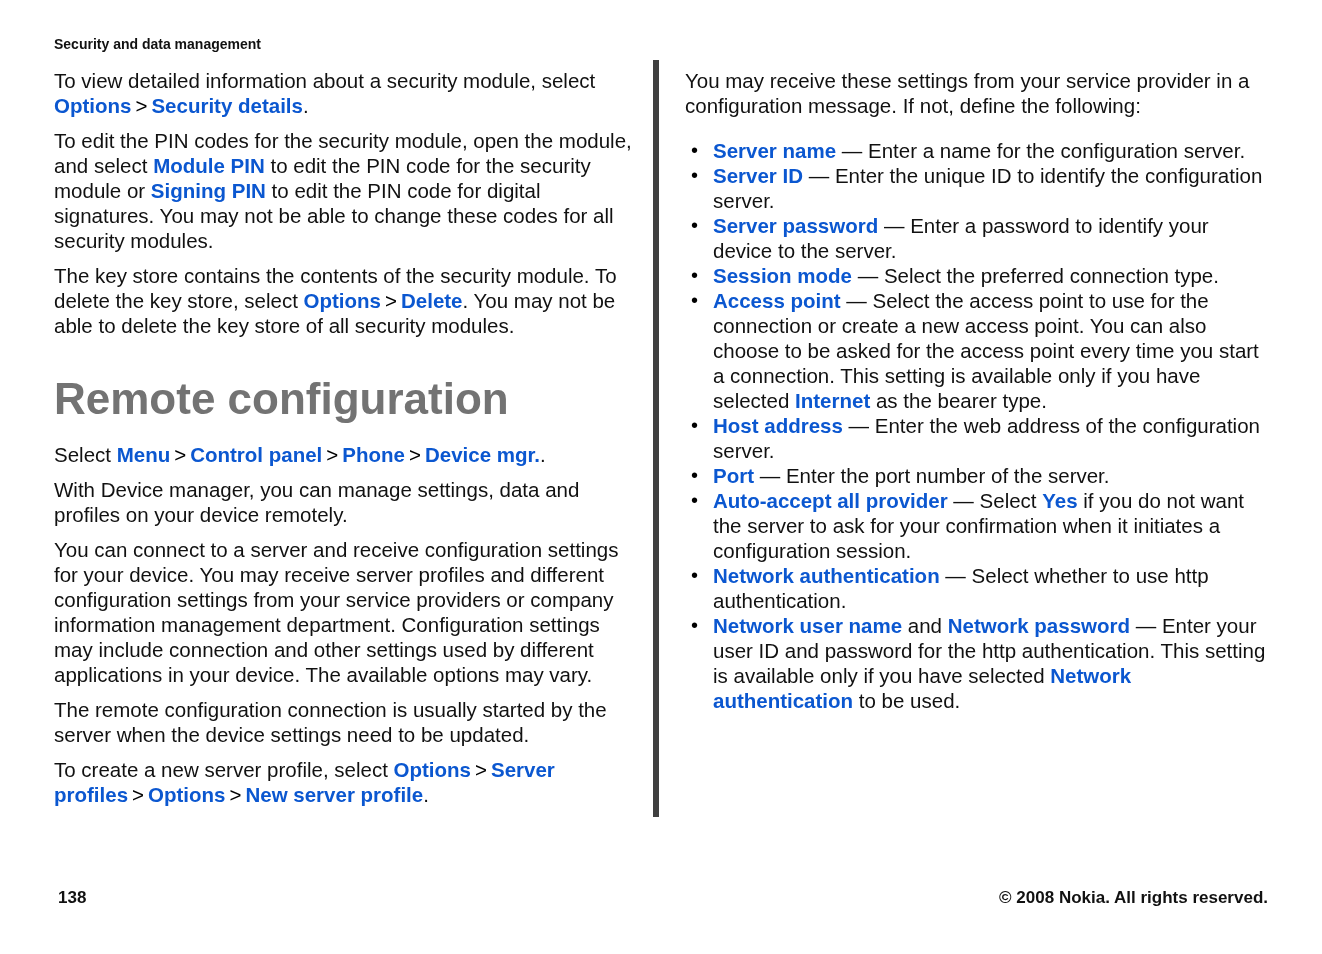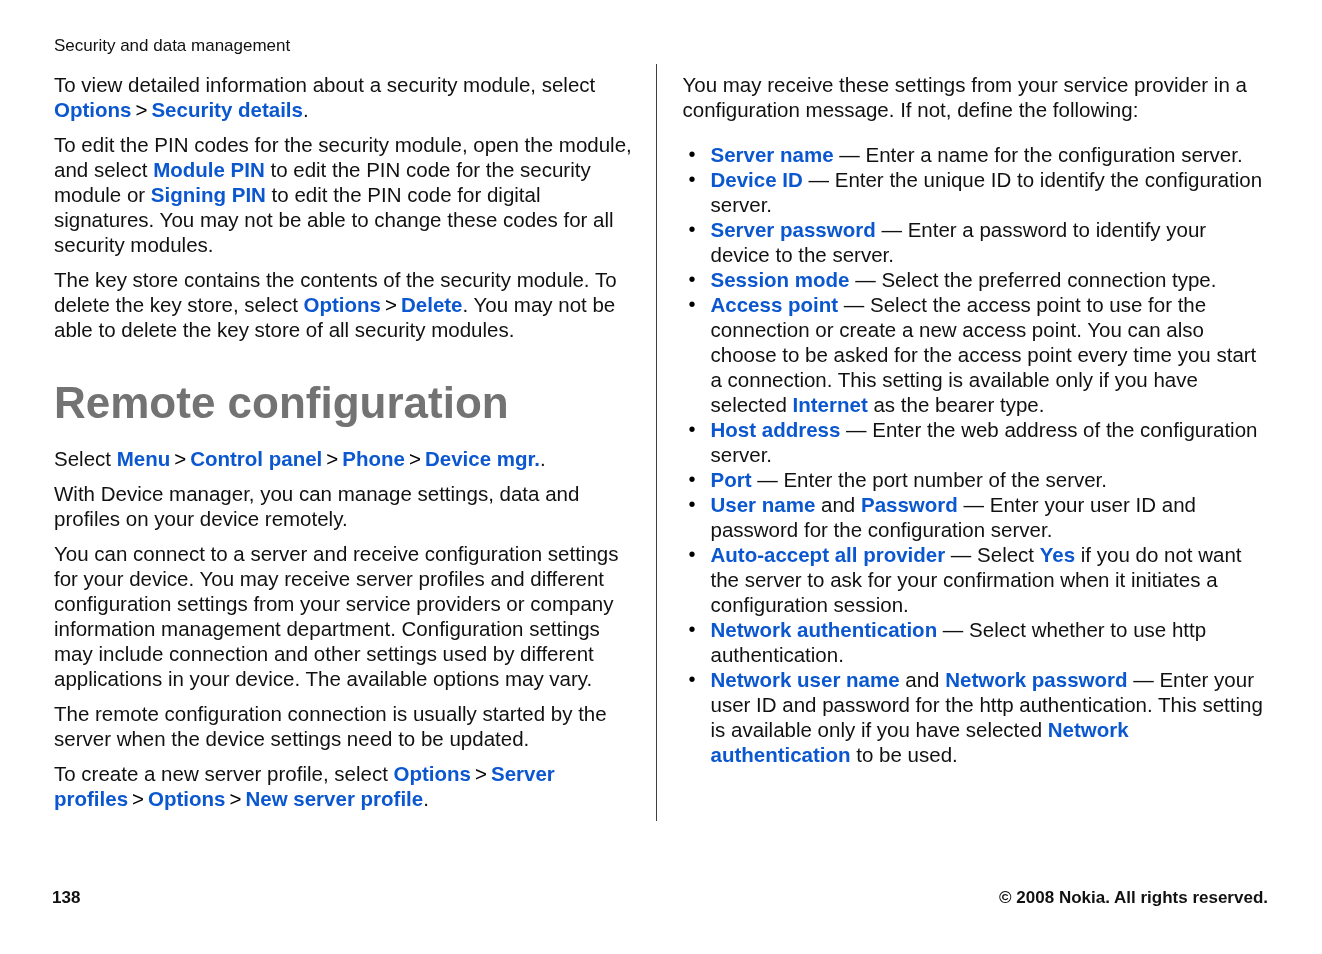--- a/index.html
+++ b/index.html
@@ -10,35 +10,35 @@
   body {
     width: 1322px;
     height: 954px;
     font-family: Verdana, Geneva, sans-serif;
     color: #111;
     position: relative;
     box-sizing: border-box;
     padding: 36px 54px 0 54px;
   }
   .header {
-    font-weight: 400;
-    font-size: 17px;
+    font-weight: 700;
+    font-size: 14px;
     margin-bottom: 8px;
   }
   .columns {
     display: flex;
     column-gap: 16px;
   }
   .col {
     width: 594px;
     font-size: 20.5px;
     line-height: 1.22;
   }
   .col-right {
-    border-left: 1px solid #404040;
+    border-left: 6px solid #404040;
     padding-left: 26px;
   }
   p {
     margin: 8px 0 10px 0;
   }
   .tight {
     margin-top: 16px;
   }
   .link {
     color: #0b57d0;
@@ -70,21 +70,21 @@
     position: absolute;
     left: 6px;
     top: 0;
     font-size: 20px;
     line-height: 1.2;
     color: #000;
   }
   .footer {
     position: absolute;
     bottom: 46px;
-    left: 52px;
+    left: 58px;
     right: 54px;
     display: flex;
     justify-content: space-between;
     font-weight: 700;
     font-size: 17px;
   }
 </style>
 </head>
 <body>
 
@@ -119,27 +119,26 @@
     <p>
       <span>To create a new server profile, select </span><span class="link">Options</span><span class="sep">&gt;</span><span class="link">Server profiles</span><span class="sep">&gt;</span><span class="link">Options</span><span class="sep">&gt;</span><span class="link">New server profile</span><span>.</span>
     </p>
 
   </div>
 
   <div class="col col-right">
     <p>You may receive these settings from your service provider in a configuration message. If not, define the following:</p>
     <ul id="settings-list">
         <li><span class="link">Server name</span><span> — Enter a name for the configuration server.</span></li>
-        <li><span class="link">Device ID</span><span> — Enter the unique ID to identify the configuration server.</span></li>
+        <li><span class="link">Server ID</span><span> — Enter the unique ID to identify the configuration server.</span></li>
         <li><span class="link">Server password</span><span> — Enter a password to identify your device to the server.</span></li>
         <li><span class="link">Session mode</span><span> — Select the preferred connection type.</span></li>
         <li><span class="link">Access point</span><span> — Select the access point to use for the connection or create a new access point. You can also choose to be asked for the access point every time you start a connection. This setting is available only if you have selected </span><span class="link">Internet</span><span> as the bearer type.</span></li>
         <li><span class="link">Host address</span><span> — Enter the web address of the configuration server.</span></li>
         <li><span class="link">Port</span><span> — Enter the port number of the server.</span></li>
-        <li><span class="link">User name</span><span> and </span><span class="link">Password</span><span> — Enter your user ID and password for the configuration server.</span></li>
         <li><span class="link">Auto-accept all provider</span><span> — Select </span><span class="link">Yes</span><span> if you do not want the server to ask for your confirmation when it initiates a configuration session.</span></li>
         <li><span class="link">Network authentication</span><span> — Select whether to use http authentication.</span></li>
         <li><span class="link">Network user name</span><span> and </span><span class="link">Network password</span><span> — Enter your user ID and password for the http authentication. This setting is available only if you have selected </span><span class="link">Network authentication</span><span> to be used.</span></li>
       </ul>
   </div>
 </div>
 
 <div class="footer">
   <span>138</span>
   <span>© 2008 Nokia. All rights reserved.</span>

